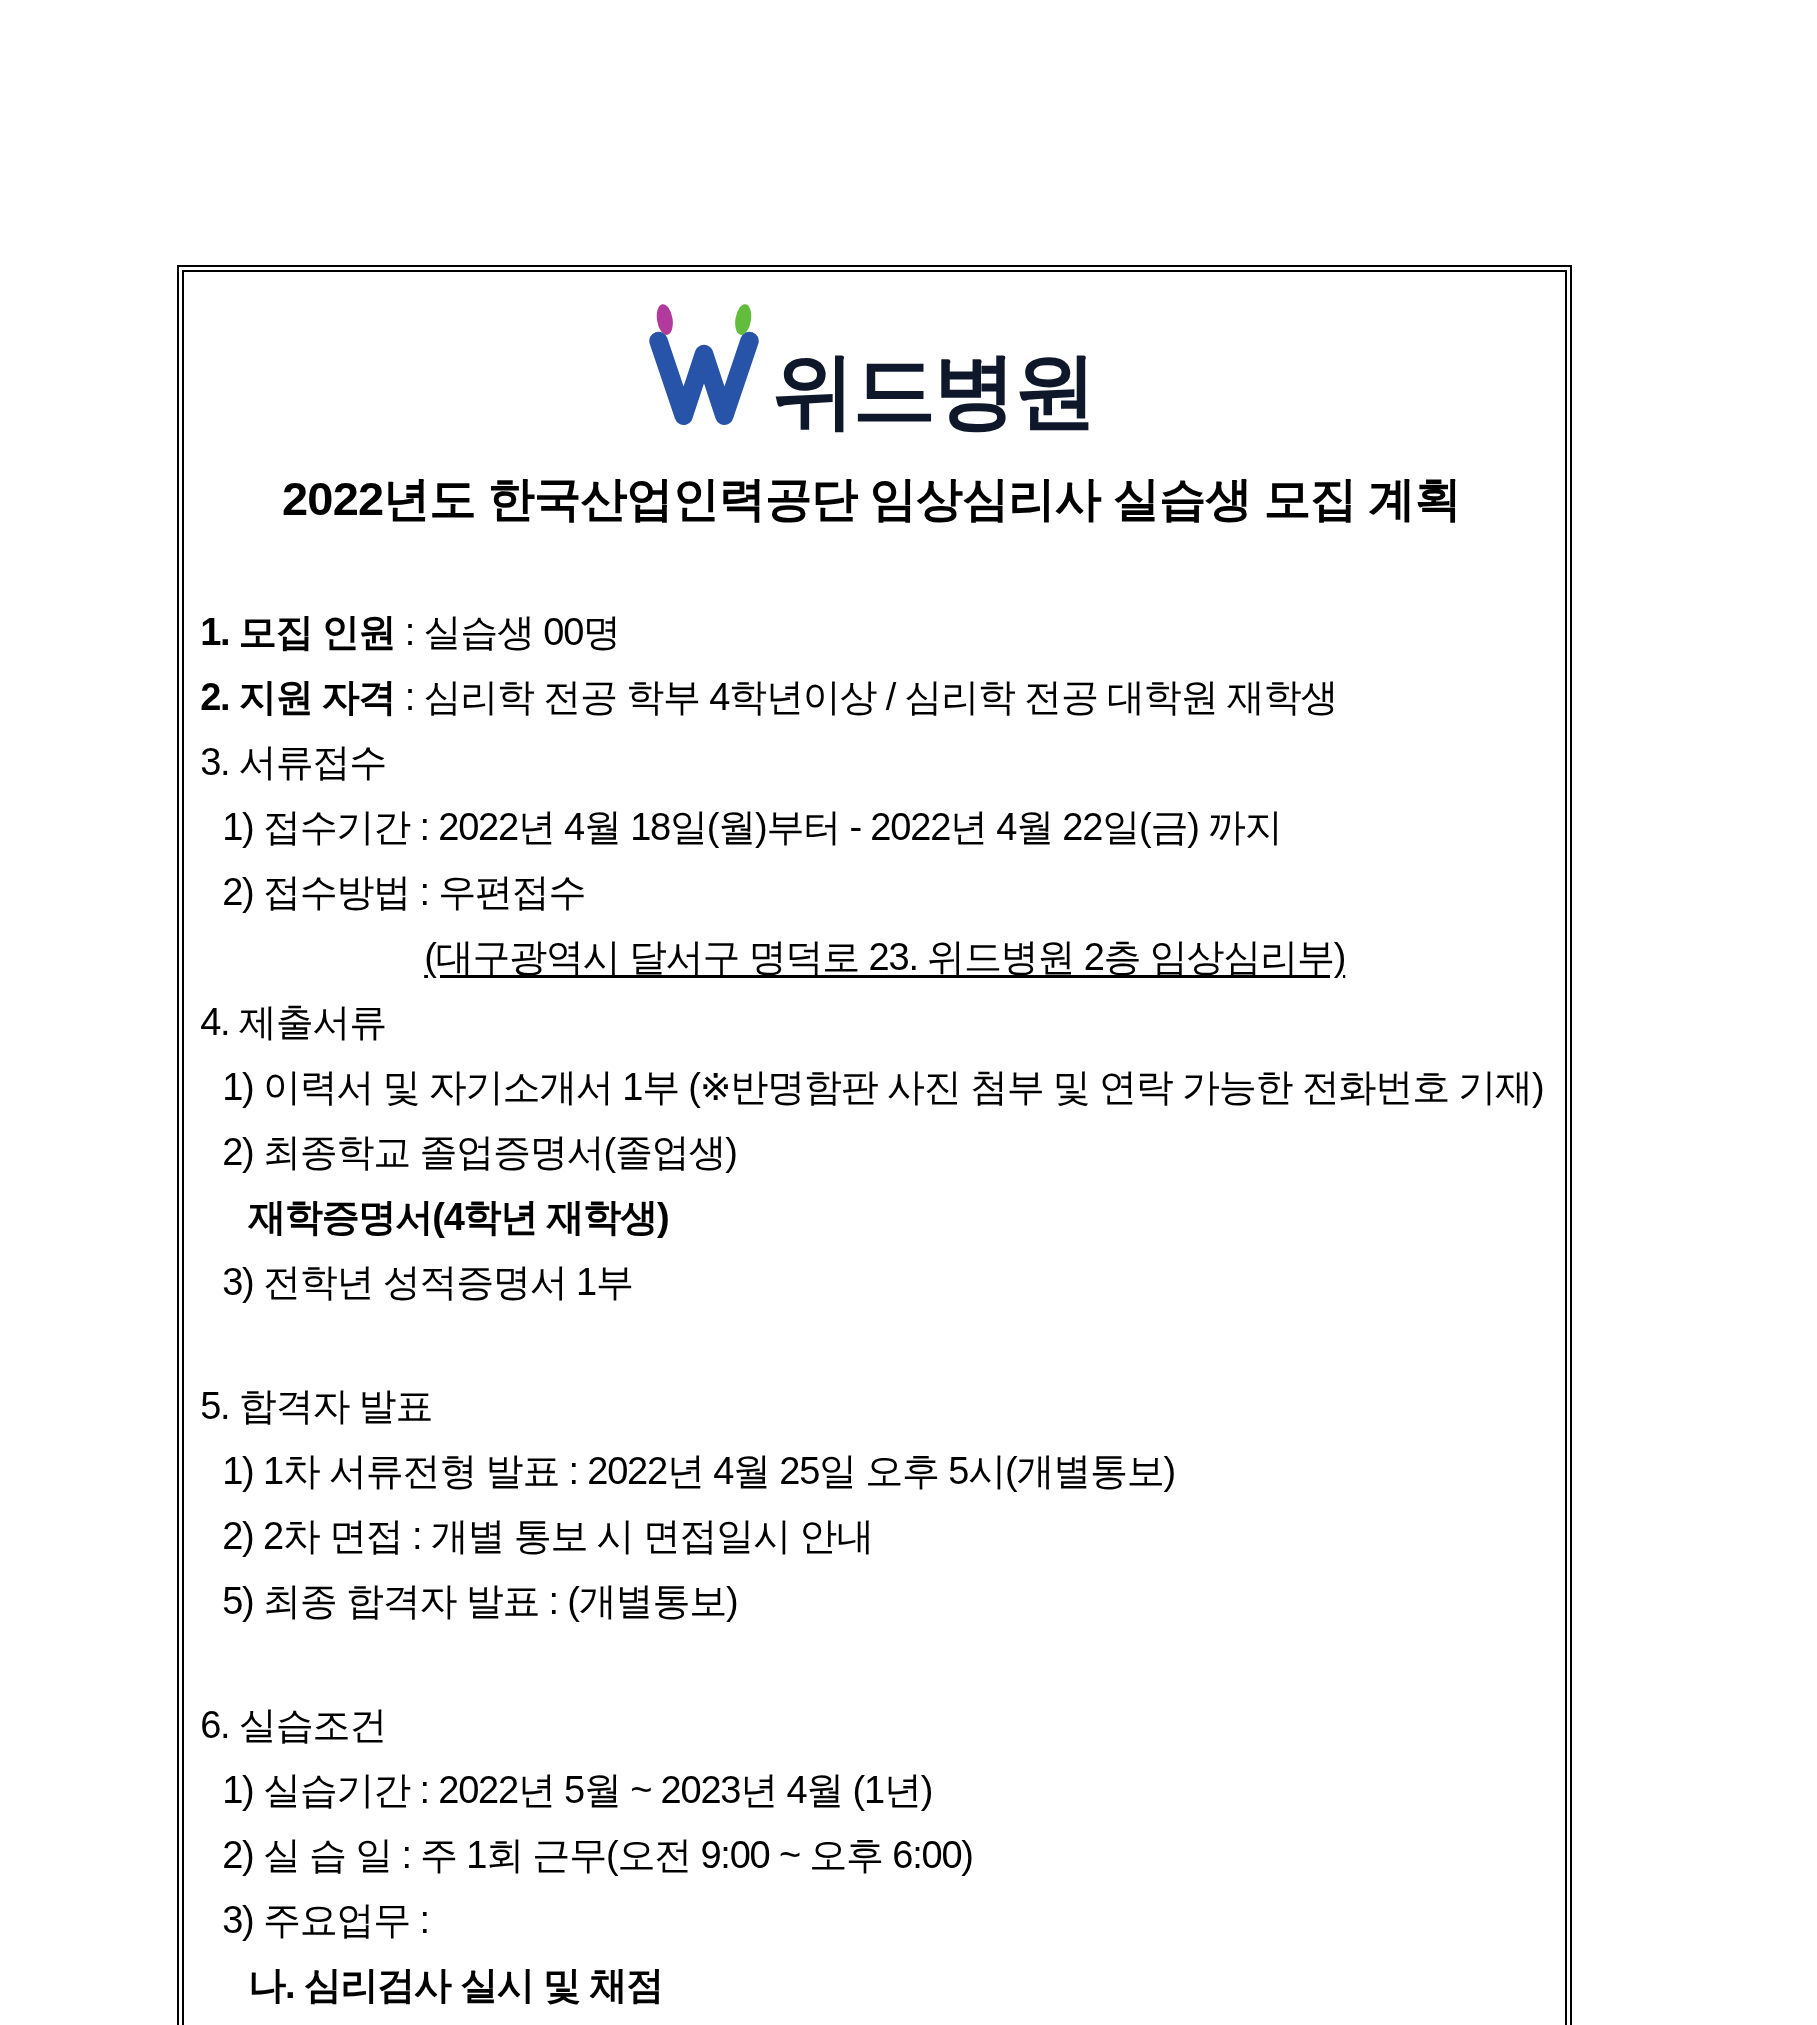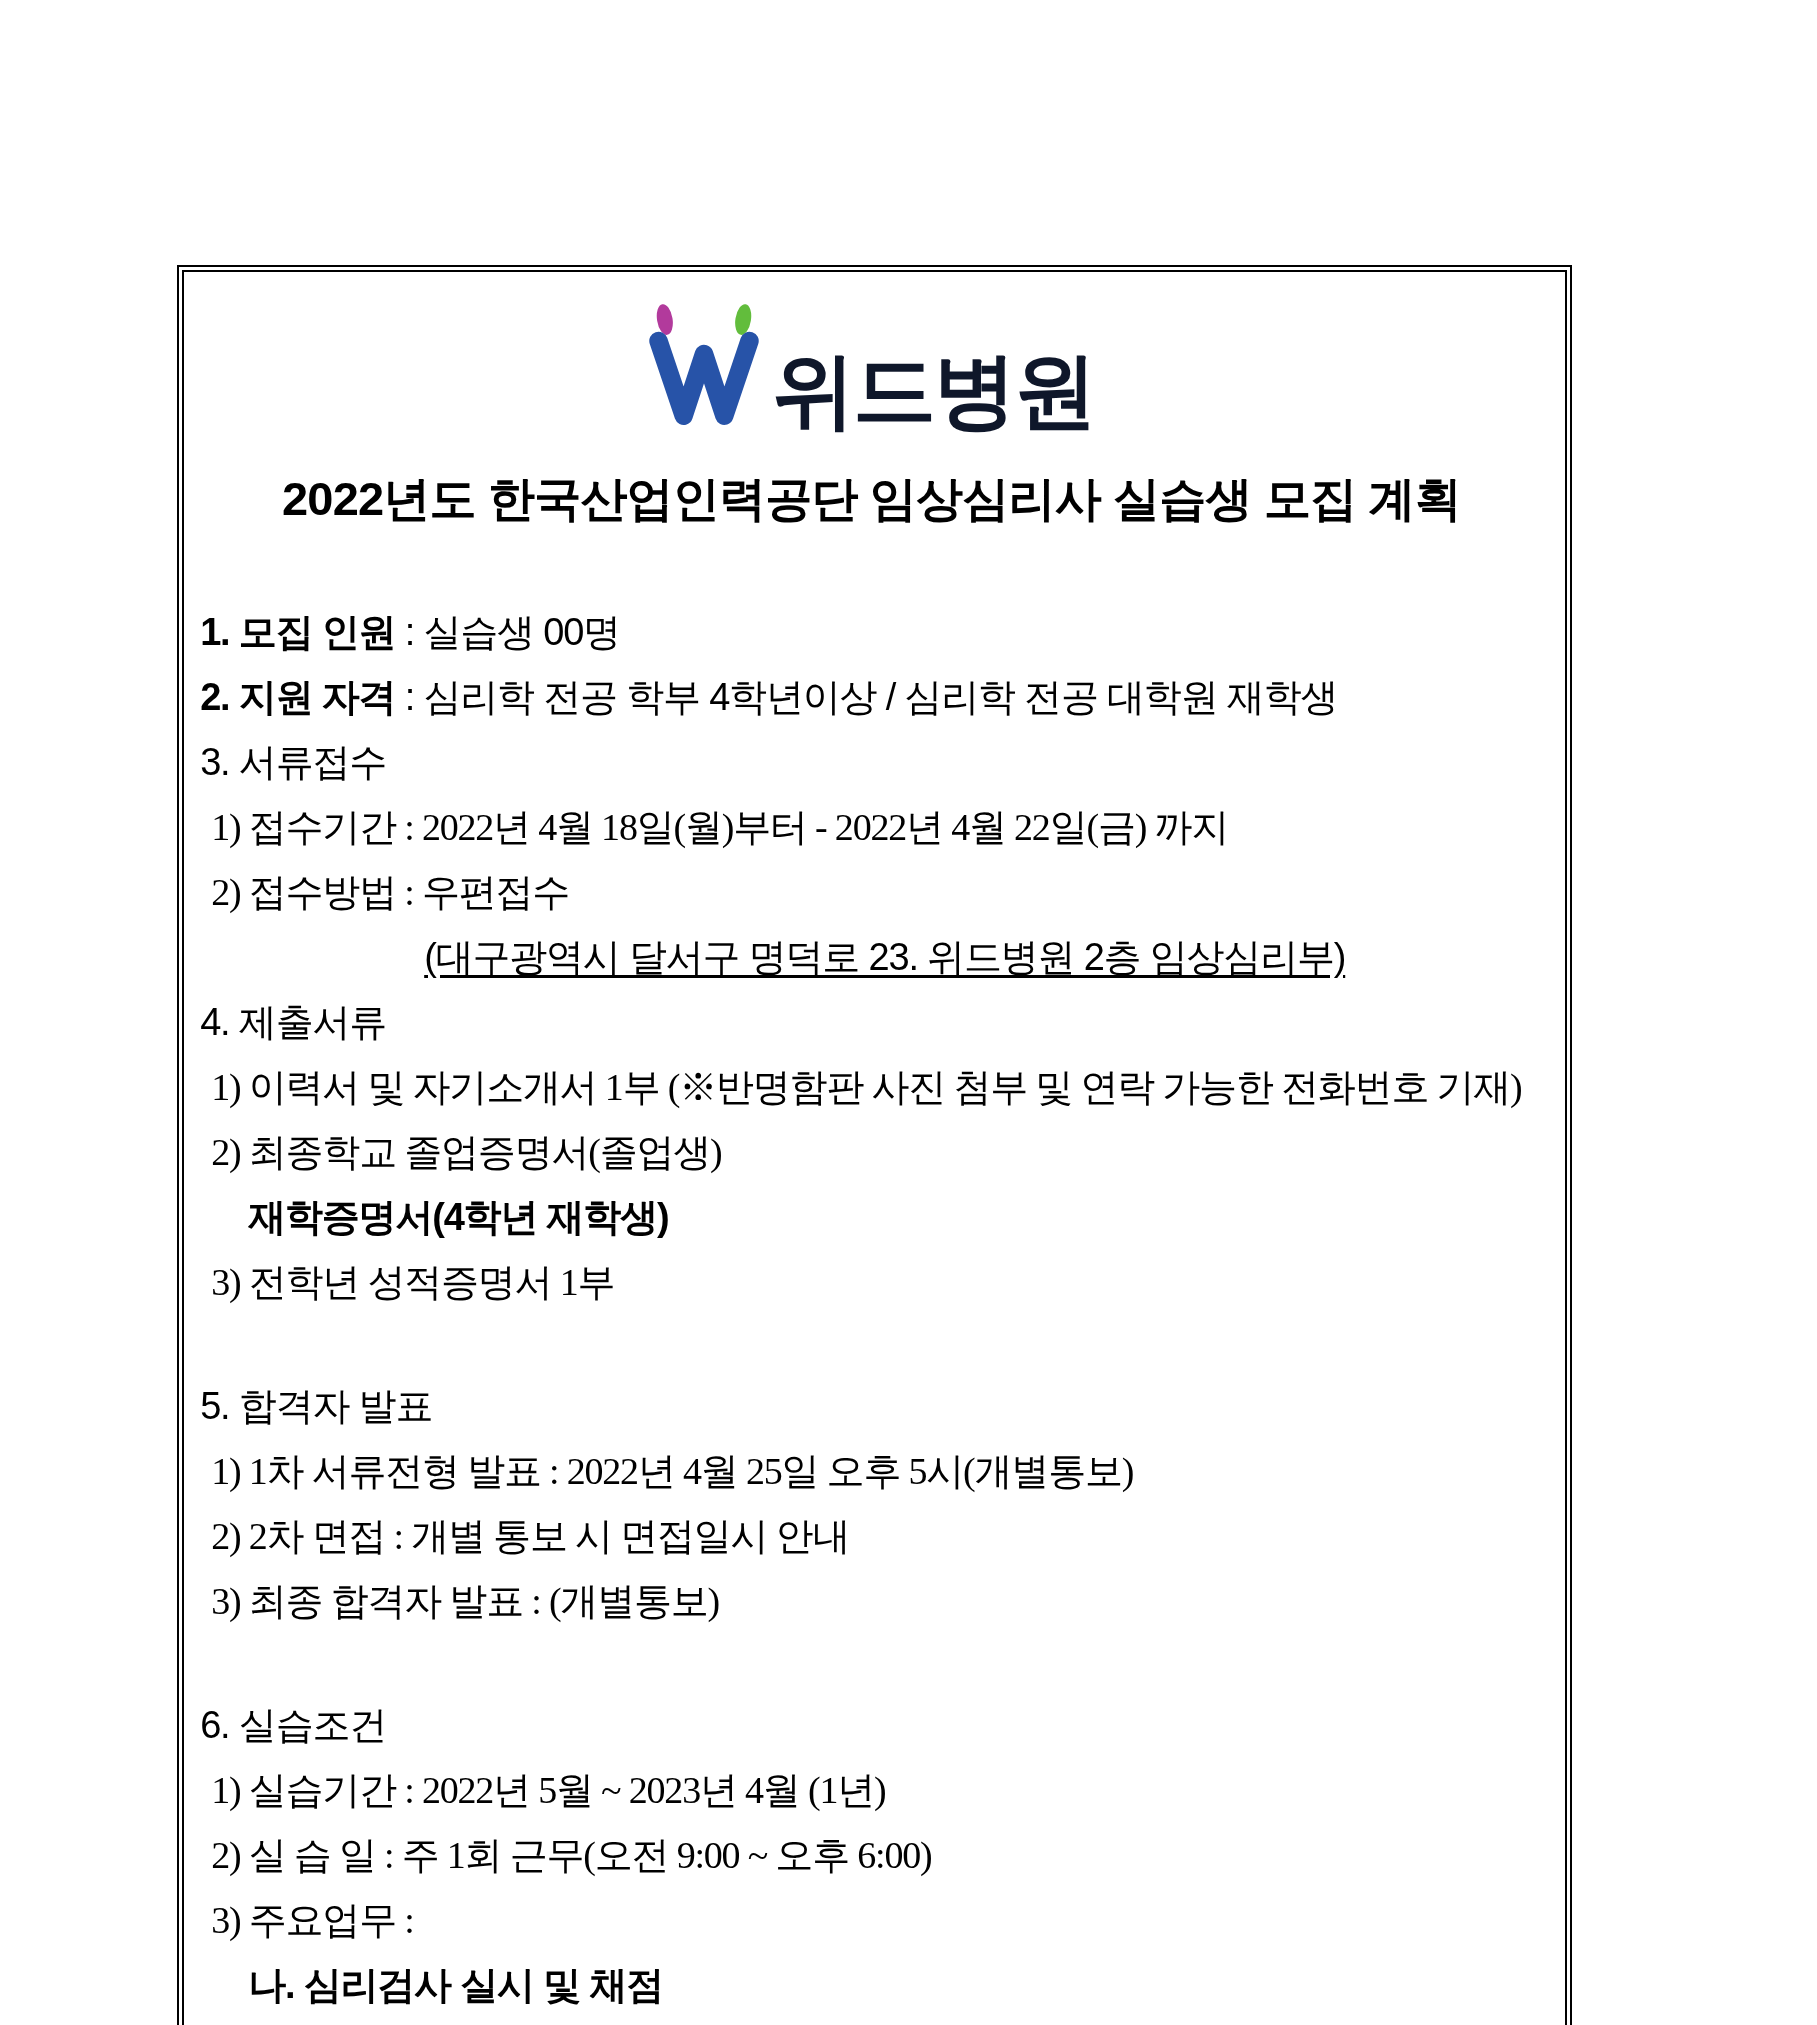--- a/index.html
+++ b/index.html
@@ -50,21 +50,21 @@
 
   
   .body-block { margin-top: 77px; }
   .line {
     font-size: 38px;
     line-height: 65px;
     letter-spacing: -1.2px;
     white-space: nowrap;
   }
   .line .b { font-weight: bold; }
-  .indent-item { margin-left: 11px; font-family: Liberation Serif, serif; }
+  .indent-item { margin-left: 22px; }
   .indent-sub  { margin-left: 48px; font-weight: bold; }
   .indent-addr { margin-left: 224px; }
   .bold { font-weight: normal; }
   .underline { text-decoration: underline; text-underline-offset: 4.9px; }
   .spacer { height: 59px; }
 </style>
 </head>
 <body>
 
 <div class="page">
@@ -97,21 +97,21 @@
         <div class="line indent-item">1) 이력서 및 자기소개서 1부 (※반명함판 사진 첨부 및 연락 가능한 전화번호 기재)</div>
         <div class="line indent-item">2) 최종학교 졸업증명서(졸업생)</div>
         <div class="line indent-sub">재학증명서(4학년 재학생)</div>
         <div class="line indent-item">3) 전학년 성적증명서 1부</div>
 
         <div class="spacer"></div>
 
         <div class="line b">5. 합격자 발표</div>
         <div class="line indent-item">1) 1차 서류전형 발표 : 2022년 4월 25일 오후 5시(개별통보)</div>
         <div class="line indent-item">2) 2차 면접 : 개별 통보 시 면접일시 안내</div>
-        <div class="line indent-item">3) 최종 합격자 발표 : (개별통보)</div>
+        <div class="line indent-item">5) 최종 합격자 발표 : (개별통보)</div>
 
         <div class="spacer"></div>
 
         <div class="line b">6. 실습조건</div>
         <div class="line indent-item">1) 실습기간 : 2022년 5월 ~ 2023년 4월 (1년)</div>
         <div class="line indent-item">2) 실 습 일 : 주 1회 근무(오전 9:00 ~ 오후 6:00)</div>
         <div class="line indent-item">3) 주요업무 :</div>
         <div class="line indent-sub">나. 심리검사 실시 및 채점</div>
 
       </div>

